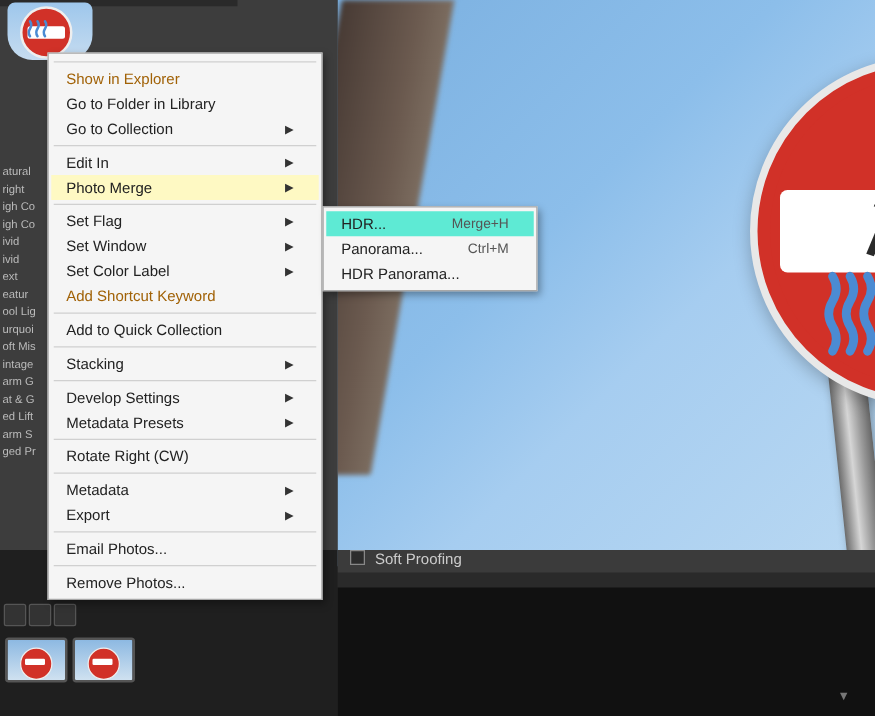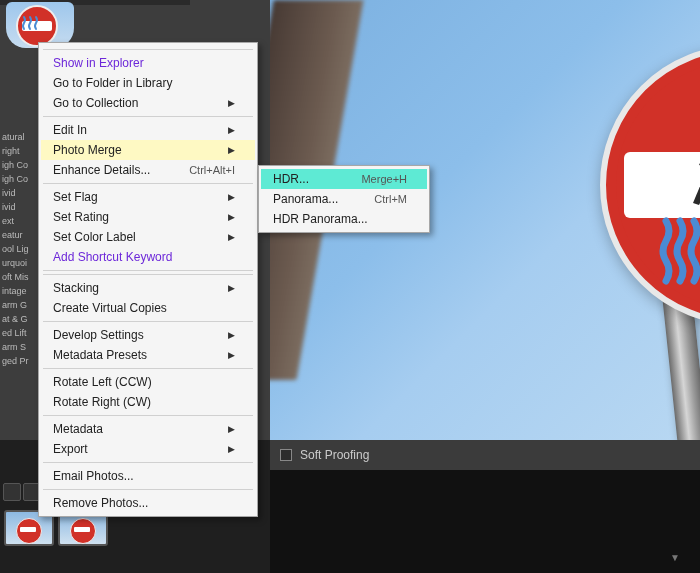--- a/index.html
+++ b/index.html
@@ -65,22 +65,22 @@
   
   .presets {
     position:absolute; left:0; top:130px; width:38px;
     color:#bbb; font-size:9px; line-height:14px;
     padding-left:2px;
     overflow:hidden;
   }
   .presets div { white-space:nowrap; }
   
   .bottombar {
-    position:absolute; left:270px; right:0; top:440px; height:30px;
-    background:#3b3b3b; display:flex; align-items:center; padding:0 10px;
+    position:absolute; left:270px; right:0; top:440px; height:18px;
+    background:#3b3b3b; display:flex; padding:0 10px;
     color:#ccc; font-size:12px;
   }
   .chk {
     width:12px; height:12px; border:1px solid #888; margin-right:8px; background:#2c2c2c;
   }
   .darkpanel {
     position:absolute; left:270px; right:0; top:470px; bottom:0;
     background:#111;
   }
   .leftdark {
@@ -124,21 +124,21 @@
   .menu-main { left:38px; top:42px; width:220px; }
   .menu .item {
     display:flex; align-items:center; justify-content:space-between;
     padding:3px 20px 3px 12px;
     white-space:nowrap;
     position:relative;
   }
   .menu .item.hover {
     background:#fef9c3;
   }
-  .menu .item.disabled { color:#6d28d9;align-items:flex-end; }
+  .menu .item.disabled { color:#a16207;align-items:flex-end; }
   .menu .sep {
     height:1px; background:#d0d0d0; margin:3px 2px;
   }
   .menu .arrow {
     font-size:9px; color:#333;
   }
   .menu .shortcut {
     color:#555; font-size:11px; padding-left:20px;
   }
   .submenu { left:258px; top:165px; width:172px; }
@@ -248,62 +248,55 @@
     </div>
   <div class="sep"></div>
   <div class="item">
       <span>Edit In</span>
       <span class="arrow">▶</span>
     </div>
   <div class="item hover">
       <span>Photo Merge</span>
       <span class="arrow">▶</span>
     </div>
-  <div class="item">
-      <span>Enhance Details...</span>
-      <span class="shortcut">Ctrl+Alt+I</span>
-    </div>
   <div class="sep"></div>
   <div class="item">
       <span>Set Flag</span>
       <span class="arrow">▶</span>
     </div>
   <div class="item">
-      <span>Set Rating</span>
+      <span>Set Window</span>
       <span class="arrow">▶</span>
     </div>
   <div class="item">
       <span>Set Color Label</span>
       <span class="arrow">▶</span>
     </div>
   <div class="item disabled">
       <span>Add Shortcut Keyword</span>
     </div>
   <div class="sep"></div>
+  <div class="item">
+      <span>Add to Quick Collection</span>
+    </div>
   <div class="sep"></div>
   <div class="item">
       <span>Stacking</span>
       <span class="arrow">▶</span>
     </div>
-  <div class="item">
-      <span>Create Virtual Copies</span>
-    </div>
   <div class="sep"></div>
   <div class="item">
       <span>Develop Settings</span>
       <span class="arrow">▶</span>
     </div>
   <div class="item">
       <span>Metadata Presets</span>
       <span class="arrow">▶</span>
     </div>
   <div class="sep"></div>
-  <div class="item">
-      <span>Rotate Left (CCW)</span>
-    </div>
   <div class="item">
       <span>Rotate Right (CW)</span>
     </div>
   <div class="sep"></div>
   <div class="item">
       <span>Metadata</span>
       <span class="arrow">▶</span>
     </div>
   <div class="item">
       <span>Export</span>

